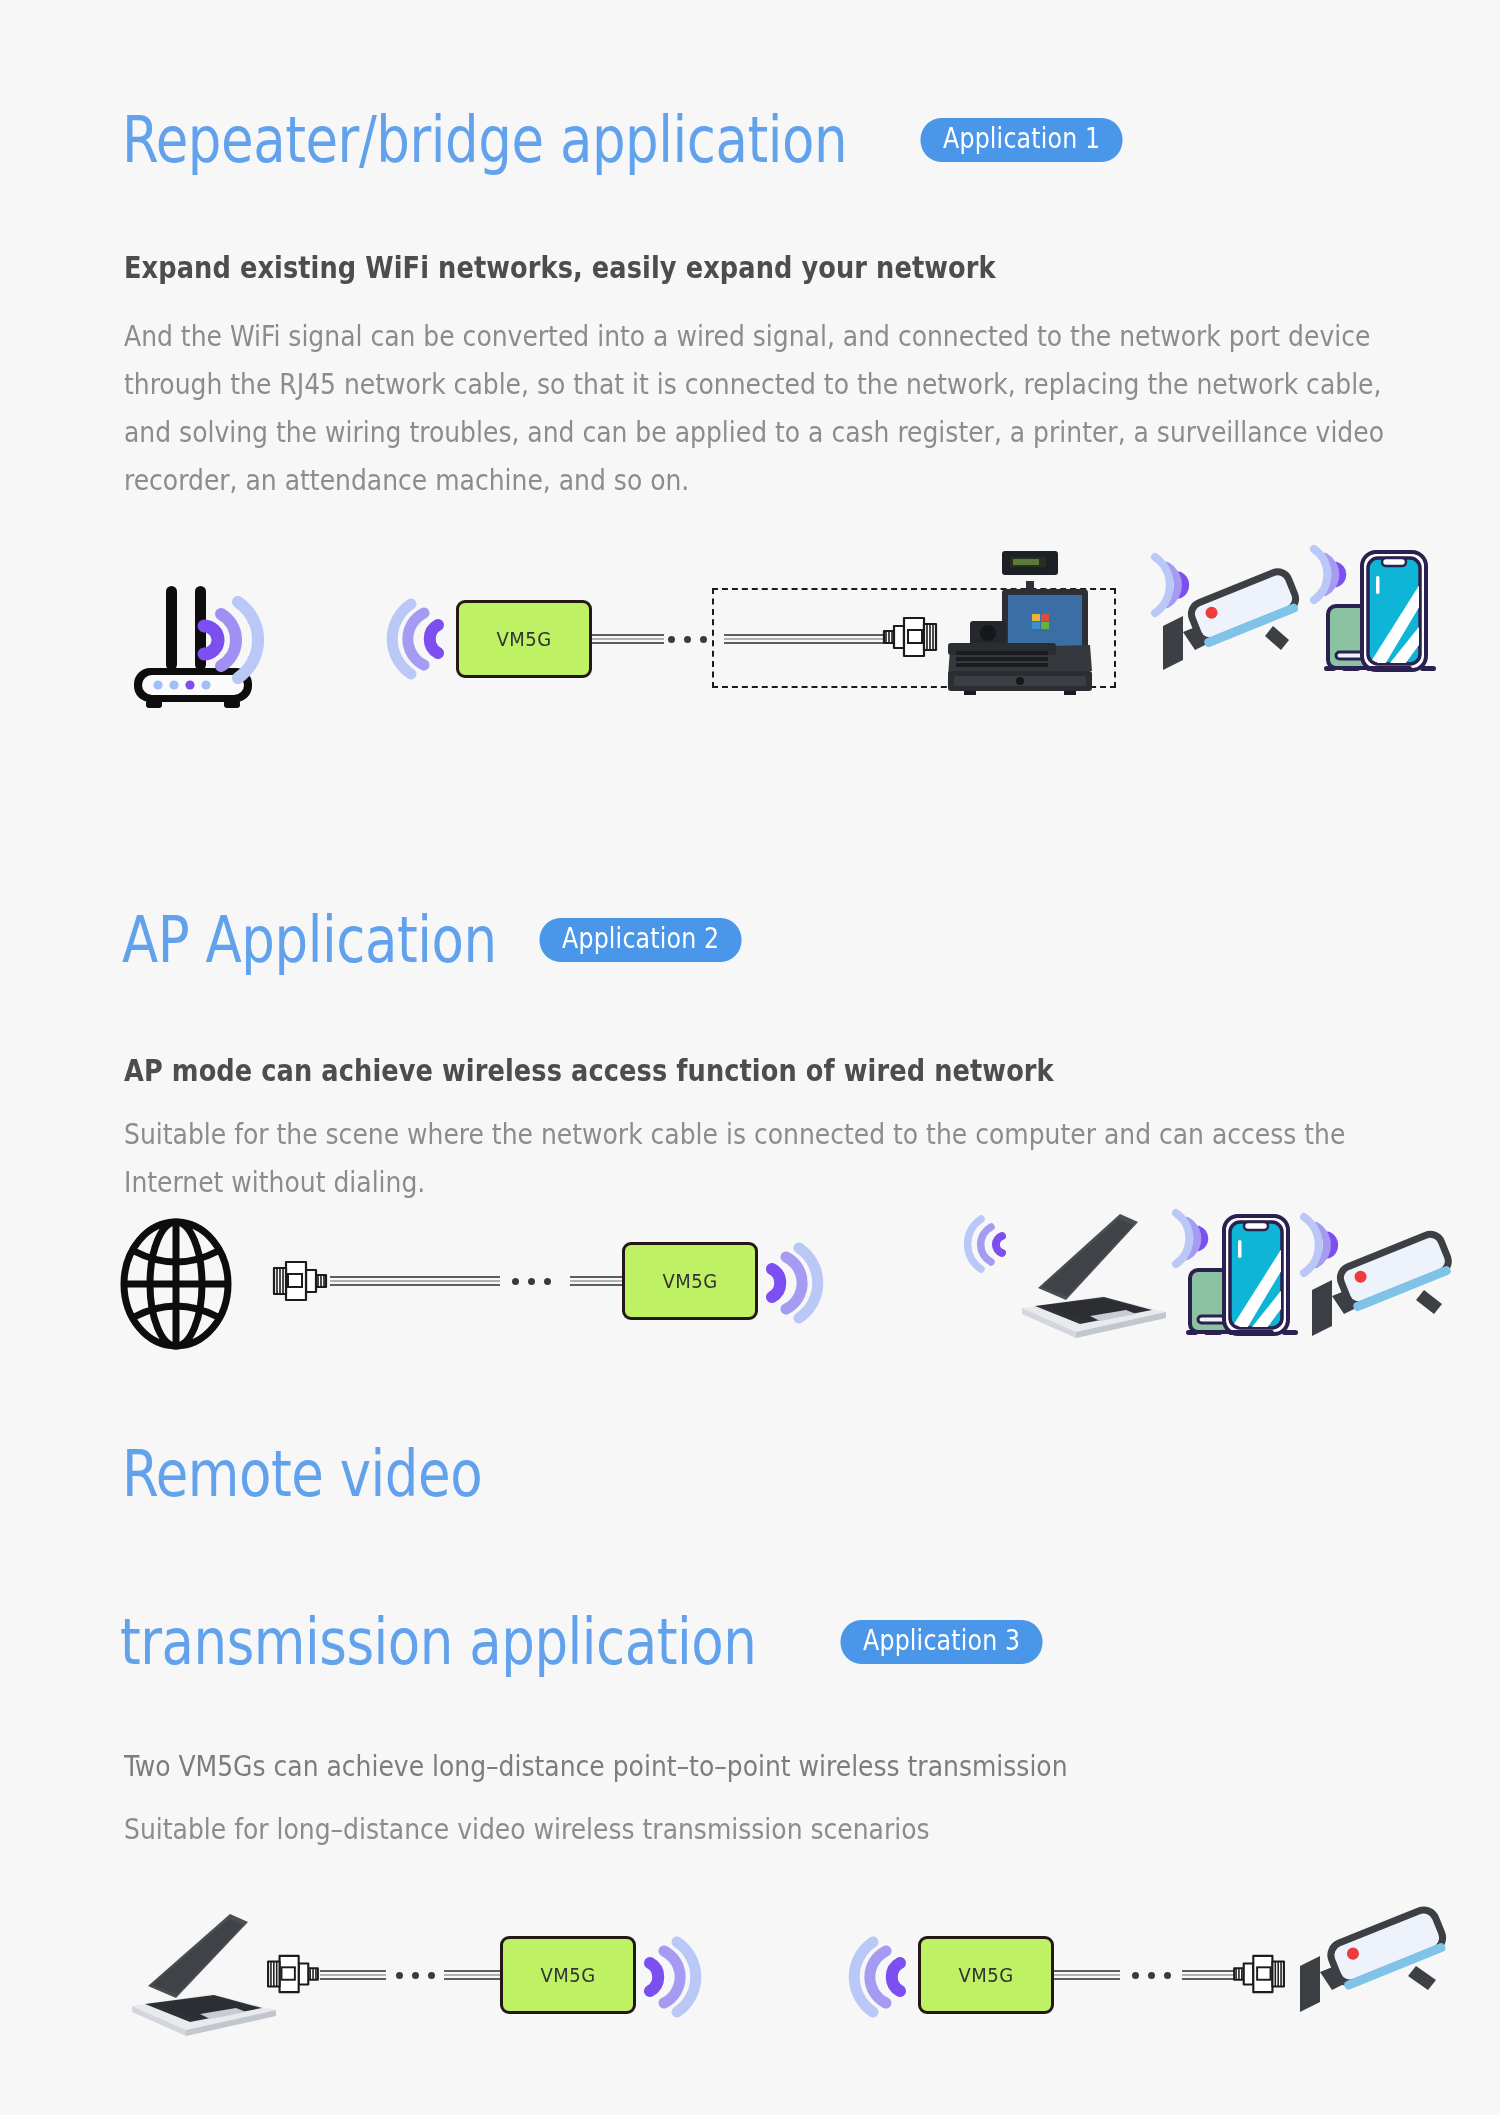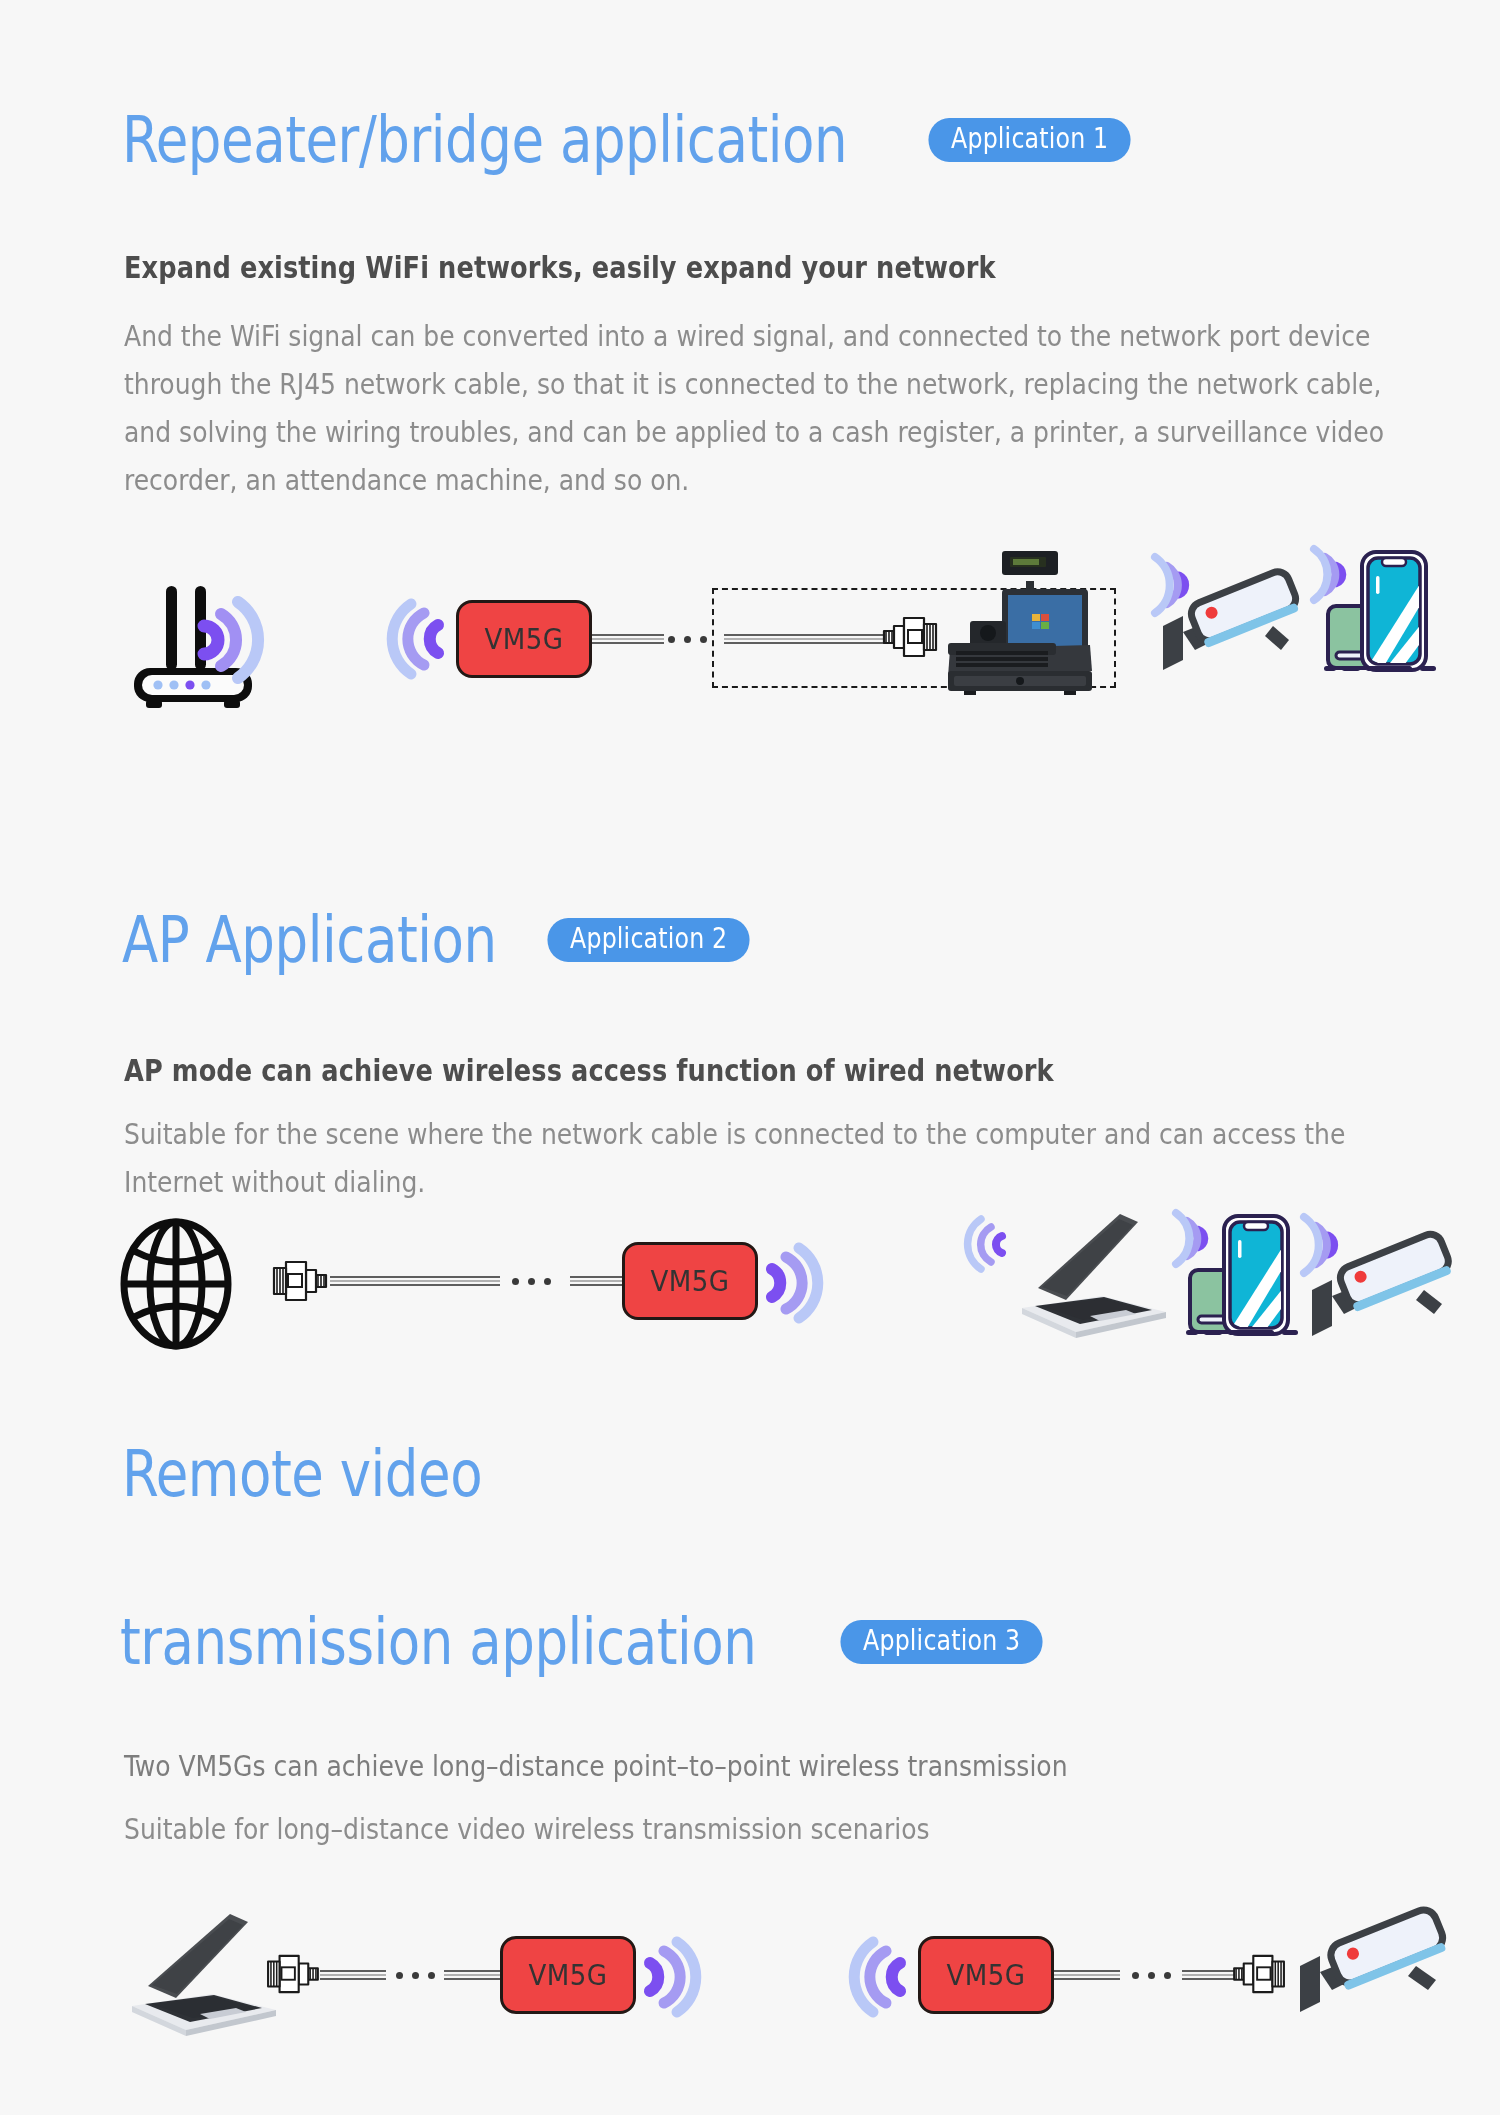--- a/index.html
+++ b/index.html
@@ -7,21 +7,21 @@
     width:1500px;height:2115px;
     background:#f7f7f7;
     font-family:"Liberation Sans", sans-serif;
     overflow:hidden;
     position:relative;
   }
   .page{position:relative;width:1500px;height:2115px;box-sizing:border-box;}
 
   
   .section{position:absolute;left:0;top:0;width:1500px;}
-  .head-row{display:flex;align-items:center;gap:12px;flex-wrap:wrap;}
+  .head-row{display:flex;align-items:center;gap:4px;flex-wrap:wrap;}
   .head-line{display:flex;align-items:center;gap:22px;}
   h1.title{
     margin:0;
     font-family:"Liberation Sans Narrow","DejaVu Sans Condensed","Liberation Sans",sans-serif;
     font-weight:400;
     font-size:64px;
     line-height:1.0;
     letter-spacing:-0.5px;
     color:#62a2ec;
     transform:scaleX(0.92);
@@ -61,26 +61,26 @@
     color:#8c8c8c;
     transform:scaleX(0.96);
     transform-origin:left top;
   }
   .body-text.dark{color:#7d7d7d;}
 
   
   .diagram{position:absolute;}
   .vm5g{
     position:absolute;
-    background:#ef4444;
+    background:#bef264;
     border:3px solid #231815;
-    border-radius:16px;
+    border-radius:9px;
     display:flex;align-items:center;justify-content:center;
     font-family:"Liberation Sans Narrow","DejaVu Sans Condensed","Liberation Sans",sans-serif;
-    font-size:29px;
+    font-size:20px;
     color:#333333;
     letter-spacing:0.5px;
     box-sizing:border-box;
   }
   .dots{
     position:absolute;
     display:flex;align-items:center;gap:9px;
   }
   .dots i{display:block;width:7px;height:7px;border-radius:50%;background:#3a3a3a;}
   .dashbox{

